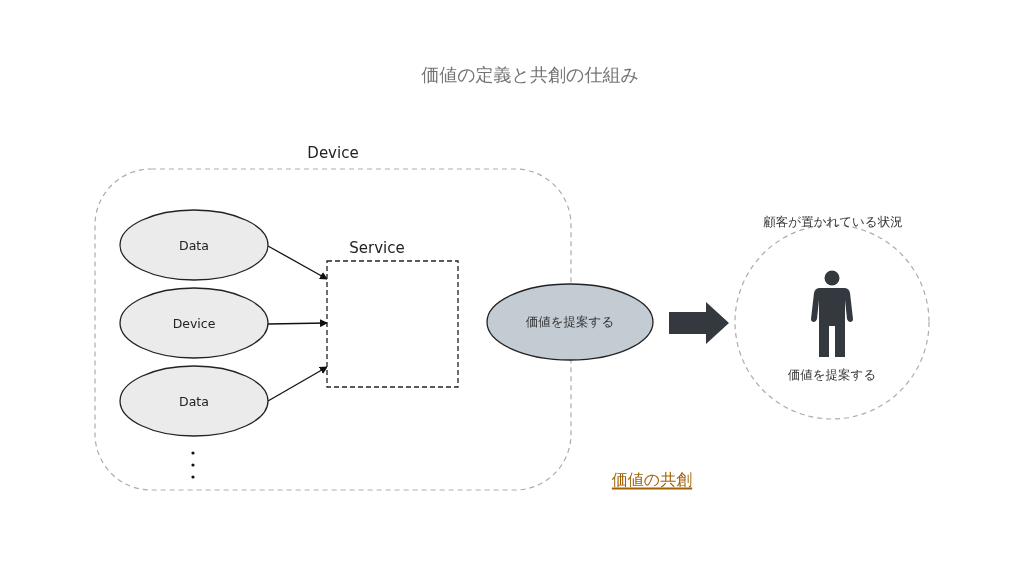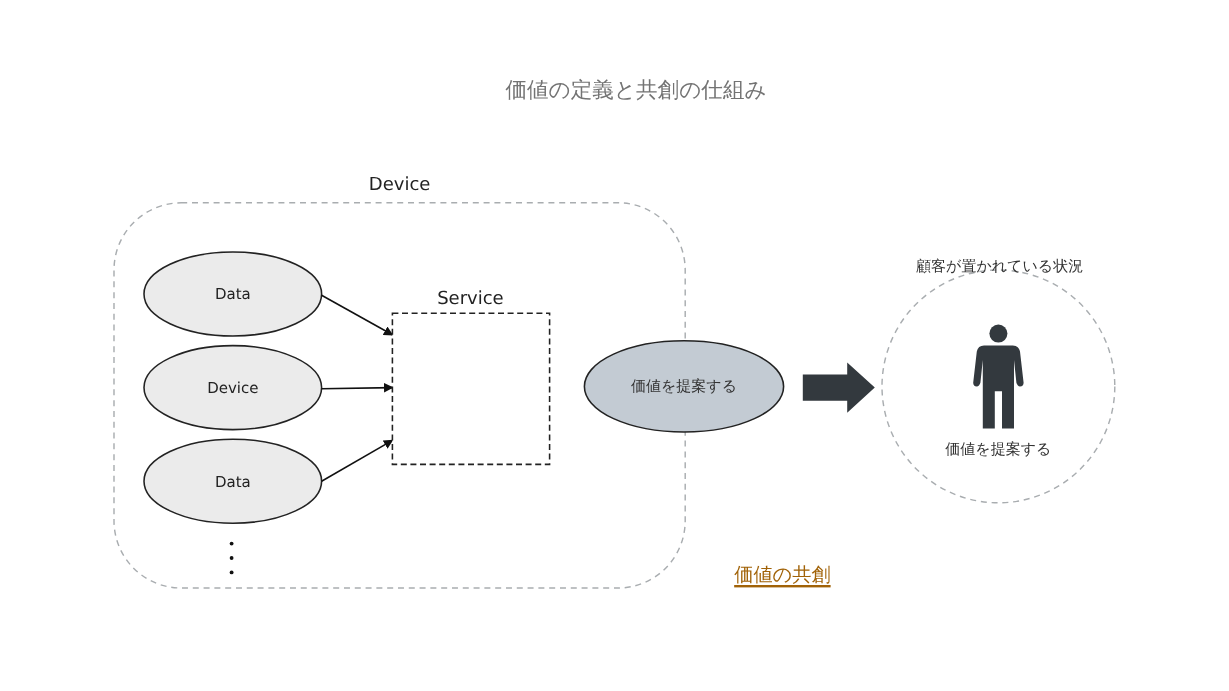--- a/index.html
+++ b/index.html
@@ -54,21 +54,21 @@
 </svg>
 
 <div class="lbl title" style="left:530px; top:75px;">価値の定義と共創の仕組み</div>
 
 <div class="lbl section" style="left:333px; top:153px;">Device</div>
 
 <div class="lbl node" style="left:194px; top:245px;text-align:right;">Data</div>
 <div class="lbl node" style="left:194px; top:323px;">Device</div>
 <div class="lbl node" style="left:194px; top:401px;">Data</div>
 
-<div class="lbl section" style="left:392px; top:248px;">Service</div>
+<div class="lbl section" style="left:377px; top:248px;">Service</div>
 
 <div class="lbl jp-node" style="left:570px; top:322px;text-align:center;">価値を提案する</div>
 
 <div class="lbl small" style="left:833px; top:210px;margin-top:12px;">顧客が置かれている状況</div>
 
 <div class="lbl small" style="left:832px; top:375px;">価値を提案する</div>
 
 <div class="lbl underline" style="left:652px; top:480px;">価値の共創</div>
 
 </body></html>

